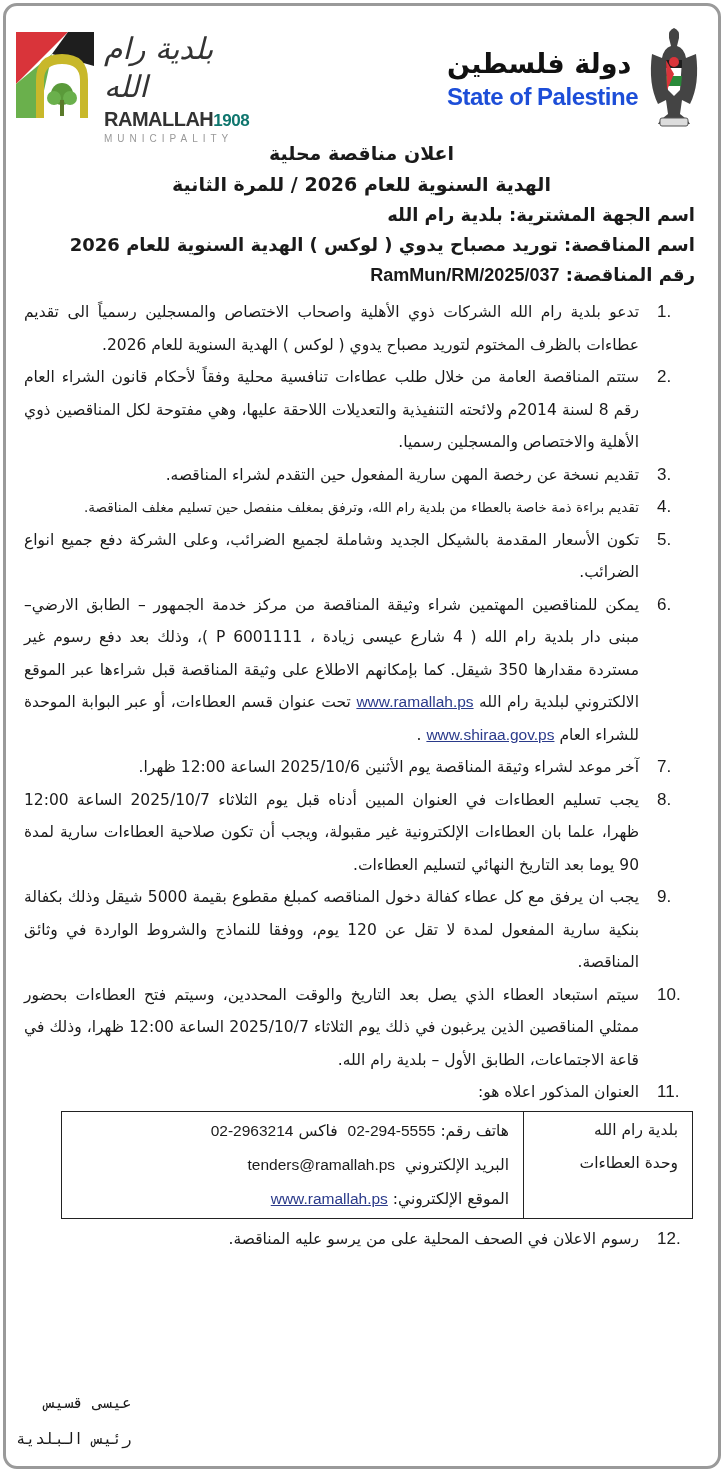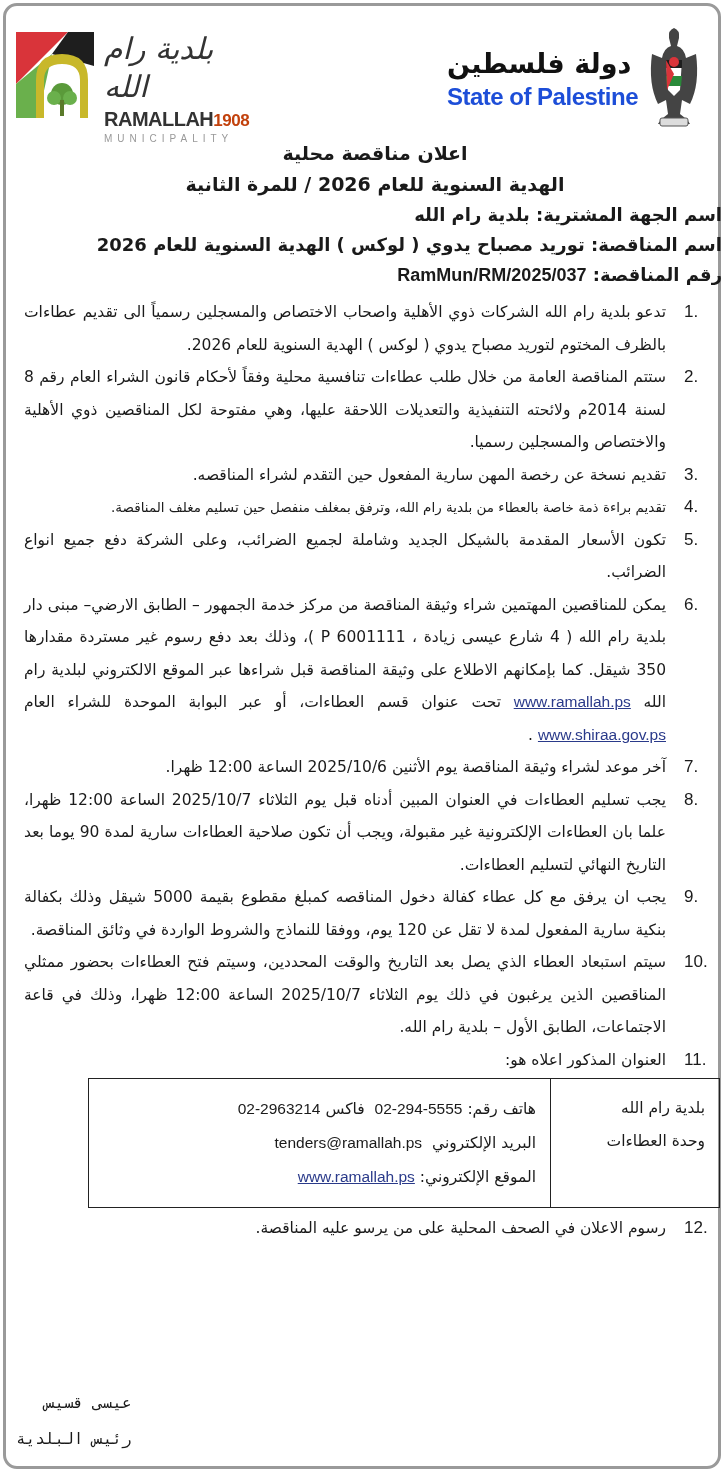--- a/index.html
+++ b/index.html
@@ -5,37 +5,37 @@
   html, body { margin:0; padding:0; background:#ffffff; }
   body { width:728px; height:1476px; position:relative; overflow:hidden;
          font-family:"DejaVu Sans", "Liberation Sans", sans-serif; color:#1a1a1a; }
   .frame { position:absolute; left:3px; top:3px; width:718px; height:1466px;
            border:3px solid #9a9a9a; border-radius:14px; box-sizing:border-box; background:#fff; }
   .header { position:absolute; left:0; top:0; width:728px; height:135px; }
   .ram-logo { position:absolute; left:16px; top:32px; width:78px; height:86px; overflow:hidden; }
   .ram-text { position:absolute; left:104px; top:30px; width:140px; height:90px; }
   .ram-ar { font-family:"DejaVu Serif", serif; font-size:30px; font-style:italic; color:#333; direction:rtl; text-align:left; line-height:38px; letter-spacing:-1px; }
   .ram-en { font-family:"Liberation Sans", sans-serif; font-weight:bold; font-size:20px; color:#333; line-height:22px; margin-top:2px; letter-spacing:-0.5px; }
-  .ram-en .yr { color:#c2410c; font-size:17px; }
+  .ram-en .yr { color:#0f766e; font-size:17px; }
   .ram-sub { font-family:"Liberation Sans", sans-serif; font-size:10px; letter-spacing:5px; color:#999; line-height:14px; }
   .pal { position:absolute; right:90px; top:44px; text-align:left; }
   .pal-ar { font-family:"DejaVu Sans", sans-serif; font-weight:bold; font-size:27px; direction:rtl; color:#111; line-height:40px; }
   .pal-en { font-family:Liberation Sans, sans-serif; font-size:24px; color:#1d4ed8; line-height:26px; font-weight:bold; letter-spacing:-0.5px; }
   .eagle { position:absolute; right:26px; top:24px; width:56px; height:104px; }
-  .content { position:absolute; left:16px; right:2px; top:138px; direction:rtl;margin-left:8px; }
+  .content { position:absolute; left:16px; right:29px; top:138px; direction:rtl;margin-left:8px; }
   .title { text-align:center; font-weight:bold; font-size:19px; line-height:31px; }
   .meta { font-weight:bold; font-size:18px; line-height:30px; padding-right:4px; }
   .meta .en { font-family:"Liberation Sans", sans-serif; }
   ol.items { list-style:none; margin:6px 0 0 0; padding:0; }
   ol.items li { position:relative; padding-right:60px; font-size:15.5px; line-height:32.5px; text-align:justify; }
   ol.items li .num { position:absolute; right:4px; top:0; direction:ltr; font-family:"Liberation Sans", sans-serif; font-size:17px; width:38px; text-align:left; }
   ol.items li.small { font-size:13.5px; }
   a.link { color:#2a3a8a; text-decoration:underline; font-family:"Liberation Sans", sans-serif; direction:ltr; unicode-bidi:embed; }
   table.addr { border-collapse:collapse; width:632px; margin:2px 0 4px 0; margin-right:6px; }
-  table.addr td { border:1.5px solid #222; vertical-align:top; padding:13px 14px; font-size:15.5px; line-height:33px; }
+  table.addr td { border:1.5px solid #222; vertical-align:top; padding:2px 14px; font-size:15.5px; line-height:33px; }
   table.addr td.unit { width:140px; }
   .ltr { direction:ltr; unicode-bidi:embed; font-family:"Liberation Sans", sans-serif; }
   .sign { position:absolute; left:16px; top:1386px; direction:rtl; text-align:left; font-size:16px; line-height:36px; }
   .sign div { text-align:right;font-family:Liberation Mono, monospace; }
 </style>
 </head>
 <body>
 
 <div class="frame"></div>
 

